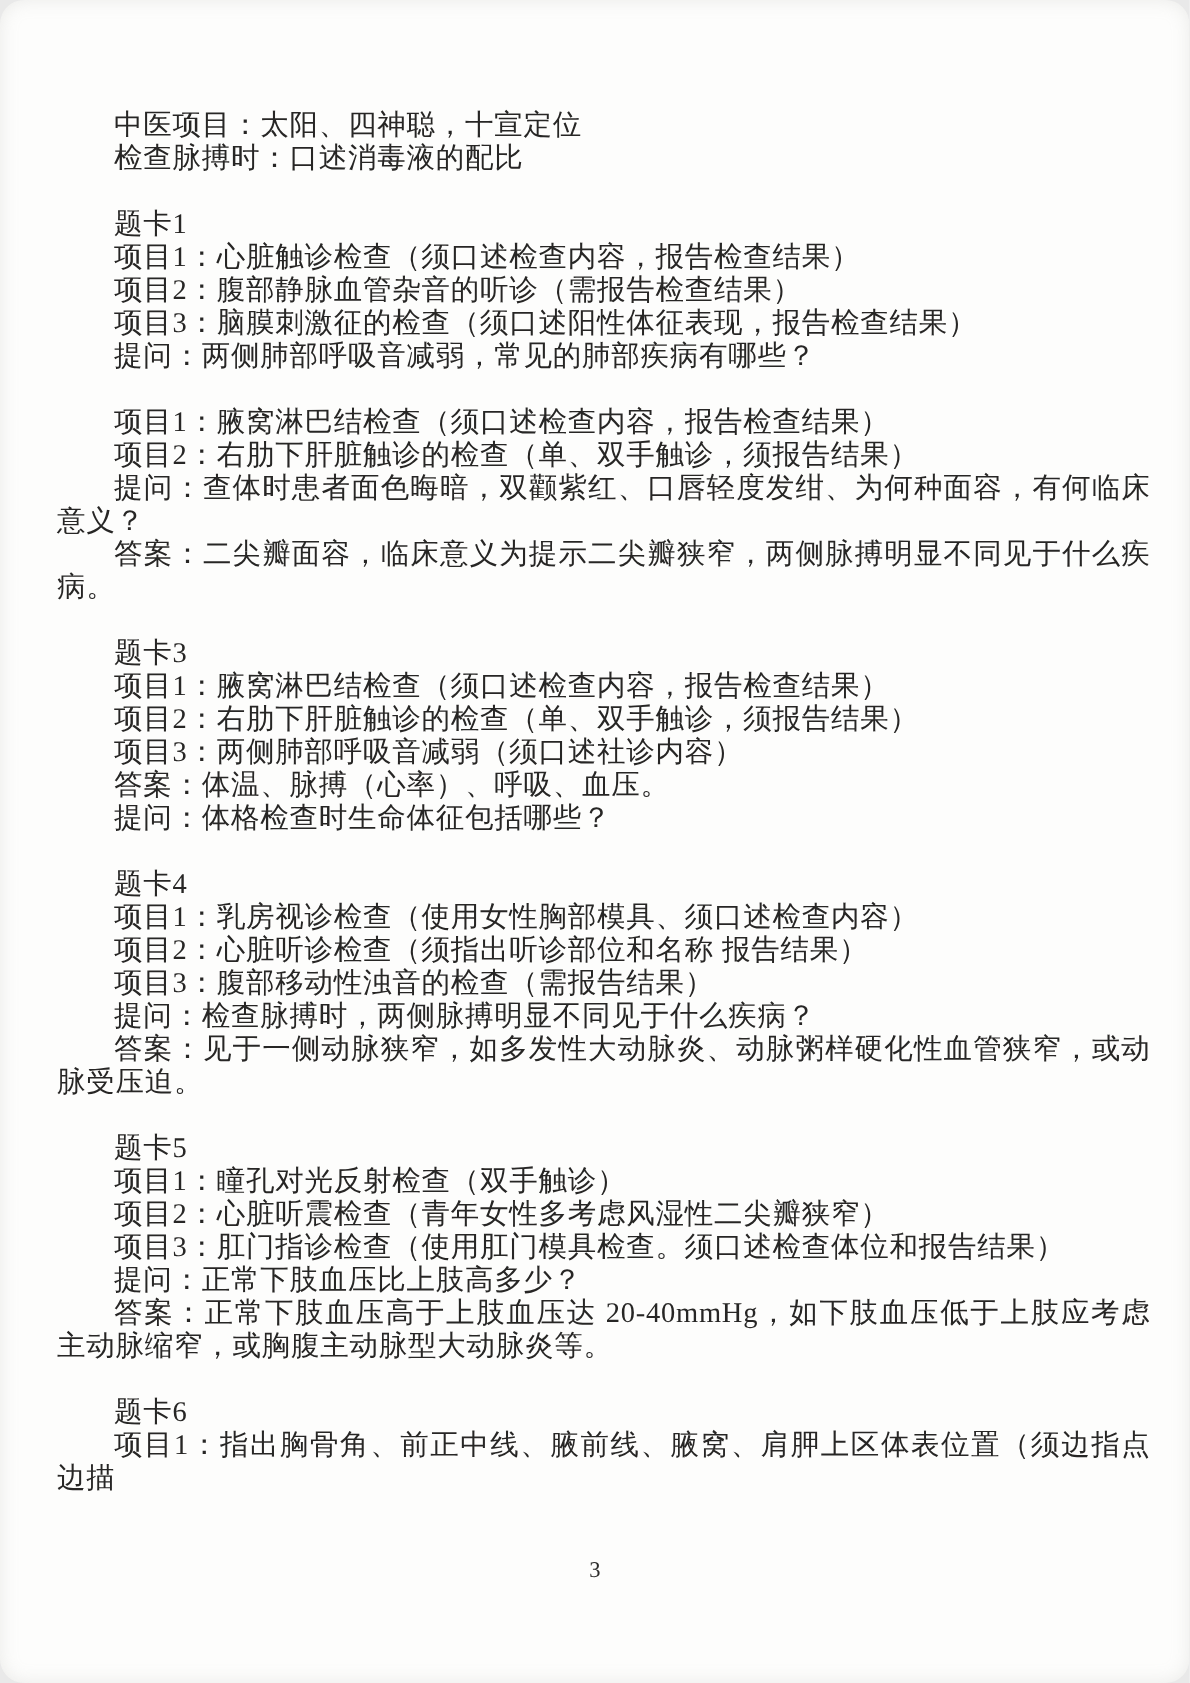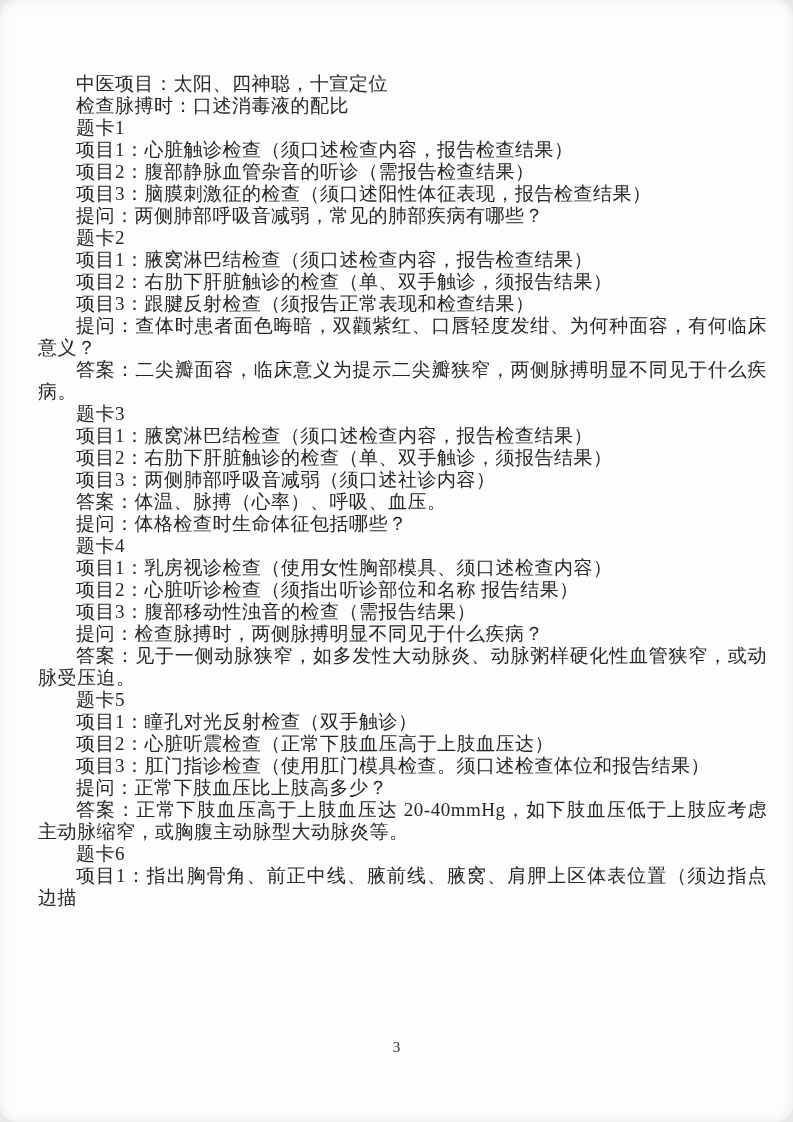--- a/index.html
+++ b/index.html
@@ -29,20 +29,21 @@
     letter-spacing: 0.5px;
   }
   .line {
     margin: 0;
     line-height: 22px;
     text-indent: 2em;
     word-break: break-all;
     text-align: justify;
   }
   .card {
+    margin-top: 22px;
   }
   .page-number {
     position: absolute;
     top: 1038px;
     left: 0;
     right: 0;
     text-align: center;
     font-size: 15px;
     line-height: 18px;
     color: #2c2b2a;
@@ -57,24 +58,22 @@
     <p class="line">检查脉搏时：口述消毒液的配比</p>
     <div id="cards">
         <section class="card">
           <p class="line">题卡1</p>
           <p class="line">项目1：心脏触诊检查（须口述检查内容，报告检查结果）</p>
           <p class="line">项目2：腹部静脉血管杂音的听诊（需报告检查结果）</p>
           <p class="line">项目3：脑膜刺激征的检查（须口述阳性体征表现，报告检查结果）</p>
           <p class="line">提问：两侧肺部呼吸音减弱，常见的肺部疾病有哪些？</p>
         </section>
         <section class="card">
-          <p class="line">题卡2</p>
           <p class="line">项目1：腋窝淋巴结检查（须口述检查内容，报告检查结果）</p>
           <p class="line">项目2：右肋下肝脏触诊的检查（单、双手触诊，须报告结果）</p>
-          <p class="line">项目3：跟腱反射检查（须报告正常表现和检查结果）</p>
           <p class="line">提问：查体时患者面色晦暗，双颧紫红、口唇轻度发绀、为何种面容，有何临床意义？</p>
           <p class="line">答案：二尖瓣面容，临床意义为提示二尖瓣狭窄，两侧脉搏明显不同见于什么疾病。</p>
         </section>
         <section class="card">
           <p class="line">题卡3</p>
           <p class="line">项目1：腋窝淋巴结检查（须口述检查内容，报告检查结果）</p>
           <p class="line">项目2：右肋下肝脏触诊的检查（单、双手触诊，须报告结果）</p>
           <p class="line">项目3：两侧肺部呼吸音减弱（须口述社诊内容）</p>
           <p class="line">答案：体温、脉搏（心率）、呼吸、血压。</p>
           <p class="line">提问：体格检查时生命体征包括哪些？</p>
@@ -83,21 +82,21 @@
           <p class="line">题卡4</p>
           <p class="line">项目1：乳房视诊检查（使用女性胸部模具、须口述检查内容）</p>
           <p class="line">项目2：心脏听诊检查（须指出听诊部位和名称 报告结果）</p>
           <p class="line">项目3：腹部移动性浊音的检查（需报告结果）</p>
           <p class="line">提问：检查脉搏时，两侧脉搏明显不同见于什么疾病？</p>
           <p class="line">答案：见于一侧动脉狭窄，如多发性大动脉炎、动脉粥样硬化性血管狭窄，或动脉受压迫。</p>
         </section>
         <section class="card">
           <p class="line">题卡5</p>
           <p class="line">项目1：瞳孔对光反射检查（双手触诊）</p>
-          <p class="line">项目2：心脏听震检查（正常下肢血压高于上肢血压达）</p>
+          <p class="line">项目2：心脏听震检查（青年女性多考虑风湿性二尖瓣狭窄）</p>
           <p class="line">项目3：肛门指诊检查（使用肛门模具检查。须口述检查体位和报告结果）</p>
           <p class="line">提问：正常下肢血压比上肢高多少？</p>
           <p class="line">答案：正常下肢血压高于上肢血压达 20-40mmHg，如下肢血压低于上肢应考虑主动脉缩窄，或胸腹主动脉型大动脉炎等。</p>
         </section>
         <section class="card">
           <p class="line">题卡6</p>
           <p class="line">项目1：指出胸骨角、前正中线、腋前线、腋窝、肩胛上区体表位置（须边指点边描</p>
         </section>
       </div>
   </div>

